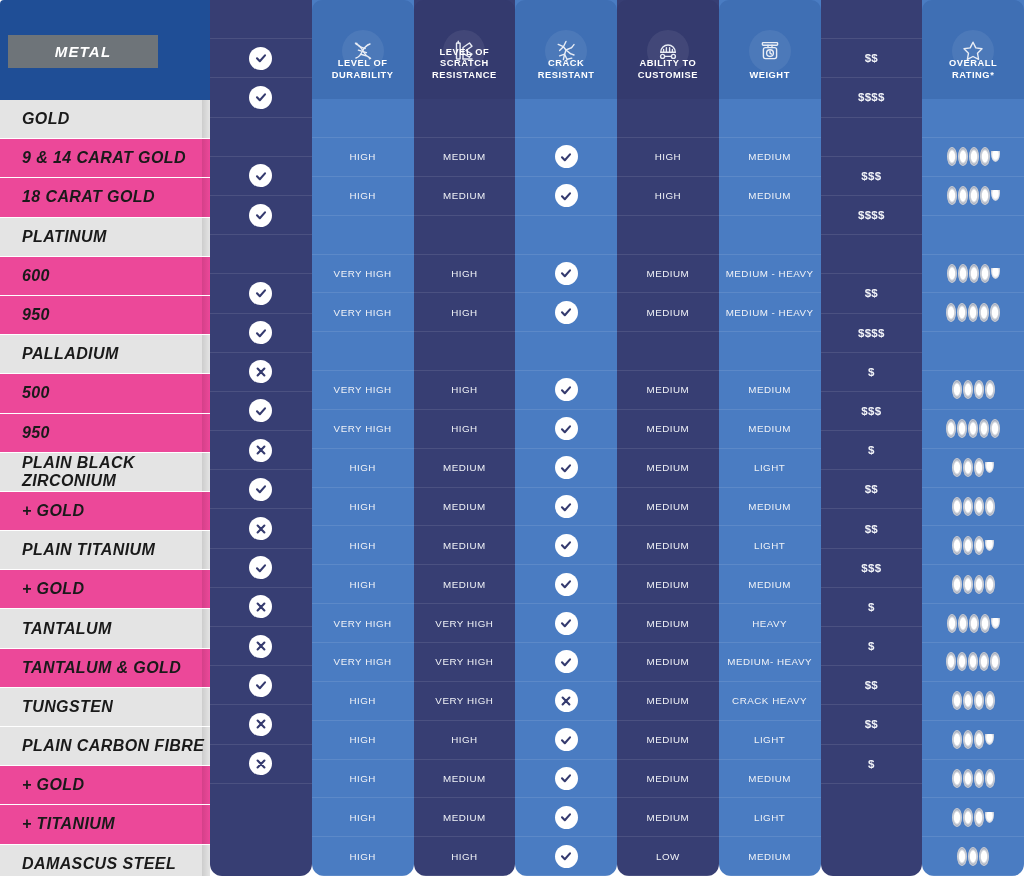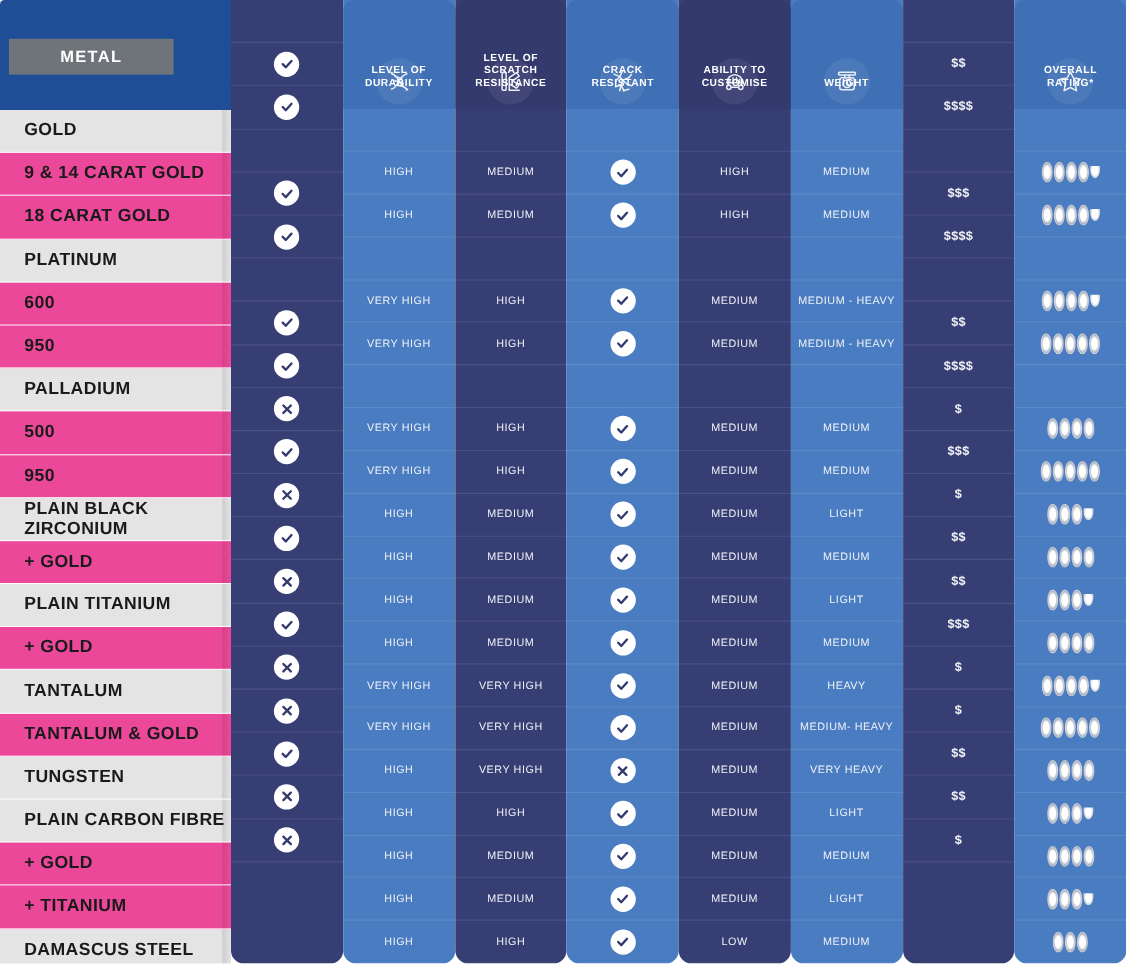--- a/index.html
+++ b/index.html
@@ -13,20 +13,21 @@
     position: relative;
     width: 1024px; height: 876px;
     background: #ffffff;
   }
 
   
   #name-col {
     position: absolute; left: 0; top: 0;
     width: 210px; height: 876px;
     z-index: 5;
+    font-style: italic;
   }
   #name-header {
     position: relative;
     height: 100px;
     background: #1f4e96;
     border-top-left-radius: 4px;
   }
   #metal-ribbon {
     position: absolute;
     left: 8px; top: 35px;
@@ -86,21 +87,21 @@
     overflow: hidden;
     position: relative;
   }
   .col.tone-dark  { background: #373e73; }
   .col.tone-light { background: #4a7cc2; }
 
   .col-head {
     height: 100px;
     position: relative;
     display: flex; flex-direction: column;
-    align-items: center; justify-content: flex-end;
+    align-items: center; justify-content: center;
     padding-top: 6px;
     border-top-left-radius: 10px;
     border-top-right-radius: 10px;
   }
   .col.tone-dark  .col-head { background: #343a6e; }
   .col.tone-light .col-head { background: #3f6fb4; }
 
   .head-icon-wrap {
     width: 42px; height: 42px;
     border-radius: 50%;
@@ -600,21 +601,21 @@
         <div class="cell">MEDIUM - HEAVY</div>
         <div class="cell"></div>
         <div class="cell">MEDIUM</div>
         <div class="cell">MEDIUM</div>
         <div class="cell">LIGHT</div>
         <div class="cell">MEDIUM</div>
         <div class="cell">LIGHT</div>
         <div class="cell">MEDIUM</div>
         <div class="cell">HEAVY</div>
         <div class="cell">MEDIUM- HEAVY</div>
-        <div class="cell">VERY HEAVY</div>
+        <div class="cell">CRACK HEAVY</div>
         <div class="cell">LIGHT</div>
         <div class="cell">MEDIUM</div>
         <div class="cell">LIGHT</div>
         <div class="cell">MEDIUM</div>
       </div>
       <div class="col tone-dark">
         <div class="cell price"></div>
         <div class="cell price">$$</div>
         <div class="cell price">$$$$</div>
         <div class="cell price"></div>

